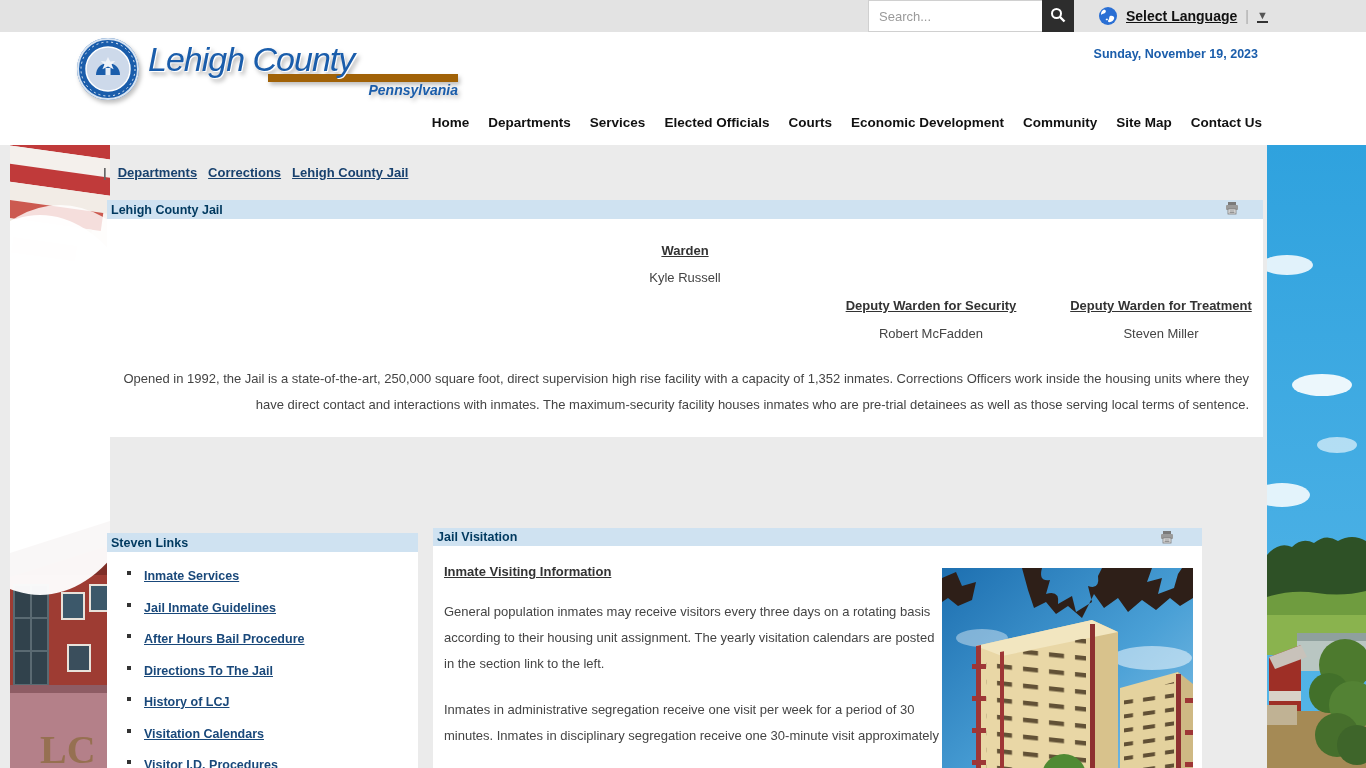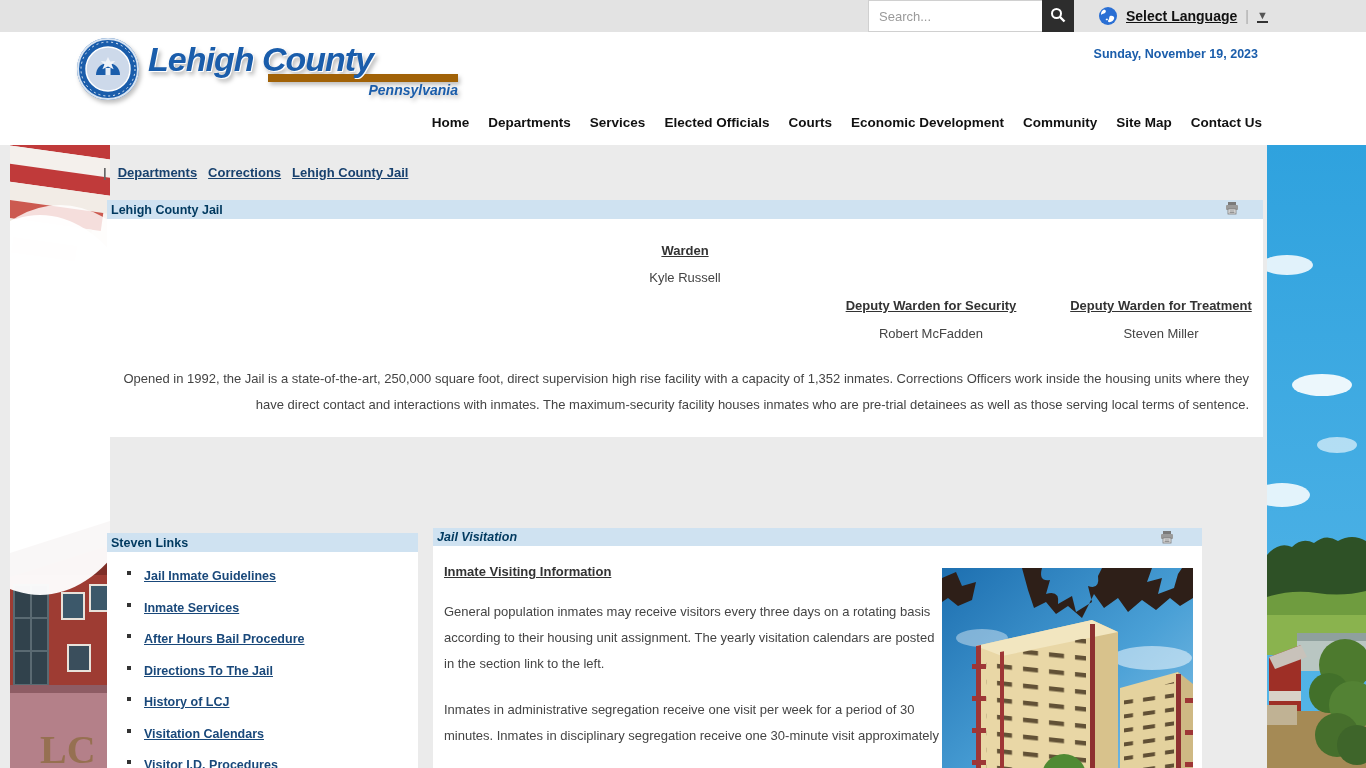--- a/index.html
+++ b/index.html
@@ -17,21 +17,21 @@
   .globe { width:20px; height:20px; }
   .lang-link { font-size:14px; font-weight:bold; color:#111; text-decoration:underline; cursor:pointer; }
   .lang-sep { color:#aaa; font-size:14px; }
   .lang-arrow { font-size:11px; color:#555; border-bottom:2px solid #333; line-height:12px; cursor:pointer; }
 
   
   .header { position:absolute; top:32px; left:0; width:1366px; height:113px; background:#fff; }
   .logo { position:absolute; left:76px; top:5px; display:flex; align-items:center; cursor:pointer; filter:drop-shadow(2px 3px 2px rgba(0,0,0,0.25)); }
   .seal { width:64px; height:64px; }
   .logo-text { margin-left:8px; line-height:1; }
-  .logo-title { font-size:34px; font-weight:bold; font-style:italic; color:#1a5dab; letter-spacing:-1px; text-shadow:1px 1px 0 #fff; }
+  .logo-title { font-size:34px; font-weight:normal; font-style:italic; color:#1a5dab; letter-spacing:-1px; text-shadow:1px 1px 0 #fff; }
   .logo-sub { font-size:14px; font-weight:bold; font-style:italic; color:#1a5dab; text-align:right; margin-top:-2px; border-top:8px solid #a16207; padding-top:1px; width:190px; margin-left:120px; }
   .date { position:absolute; right:108px; top:15px; font-size:12.5px; font-weight:bold; color:#1a5dab; }
   .nav { position:absolute; right:104px; top:83px; display:flex; gap:19px; }
   .nav a { font-size:13.5px; font-weight:bold; color:#111; text-decoration:none; cursor:pointer; white-space:nowrap; }
 
   
   .main { position:absolute; top:145px; left:0; width:1366px; height:623px; background:#ebebeb; }
   .photo-strip { position:absolute; top:0; height:623px; overflow:hidden; }
   .photo-left { left:10px; width:105px; }
   .photo-right { right:0; width:99px; }
@@ -58,21 +58,21 @@
   .section-head { height:19px; background:#cfe2f1; display:flex; align-items:center; }
   .section-head span { font-size:12.5px; font-weight:bold; color:#00395f; padding-left:4px; }
   .section-body { background:#fff; height:216px; padding:14px 0 0 20px; }
   .section-body ul { list-style:none; }
   .section-body li { position:relative; padding-left:17px; margin-bottom:13.5px; }
   .section-body li::before { content:""; position:absolute; left:0; top:5px; width:4px; height:4px; background:#333; }
   .section-body a { font-size:12.5px; font-weight:bold; color:#19487a; text-decoration:underline; cursor:pointer; }
 
   .visit-box { position:absolute; left:333px; top:383px; width:769px; height:240px; }
   .visit-head { height:18px; background:#cfe2f1; display:flex; align-items:center; position:relative; }
-  .visit-head span { font-size:12.5px; font-weight:bold; color:#00395f; padding-left:4px;font-style:italic; }
+  .visit-head span { font-size:12.5px; font-weight:bold; color:#00395f; padding-left:4px; }
   .visit-body { background:#fff; height:222px; padding:18px 9px 0 11px; overflow:hidden; }
   .visit-heading { font-size:13px; font-weight:bold; color:#333;text-decoration:underline; }
   .visit-p { font-size:13px; color:#444; line-height:26px; margin-top:20px; width:498px; }
   .jail-photo { float:right; width:251px; height:230px; margin-top:4px; position:relative; box-shadow:inset 0 0 6px 3px #fff; }
 </style>
 </head>
 <body>
 
 <div class="page">
 
@@ -241,22 +241,22 @@
         </div>
         <p class="intro-text">Opened in 1992, the Jail is a state-of-the-art, 250,000 square foot, direct supervision high rise facility with a capacity of 1,352 inmates.  Corrections Officers work inside the housing units where they have direct contact and interactions with inmates.  The maximum-security facility houses inmates who are pre-trial detainees as well as those serving local terms of sentence.</p>
       </div>
 
       <div class="section-box">
         <div class="section-head">
           <span>Steven Links</span>
         </div>
         <div class="section-body">
           <ul>
+            <li><a>Inmate Services</a></li>
             <li><a>Jail Inmate Guidelines</a></li>
-            <li><a>Inmate Services</a></li>
             <li><a>After Hours Bail Procedure</a></li>
             <li><a>Directions To The Jail</a></li>
             <li><a>History of LCJ</a></li>
             <li><a>Visitation Calendars</a></li>
             <li><a>Visitor I.D. Procedures</a></li>
 
           </ul>
         </div>
       </div>
 

